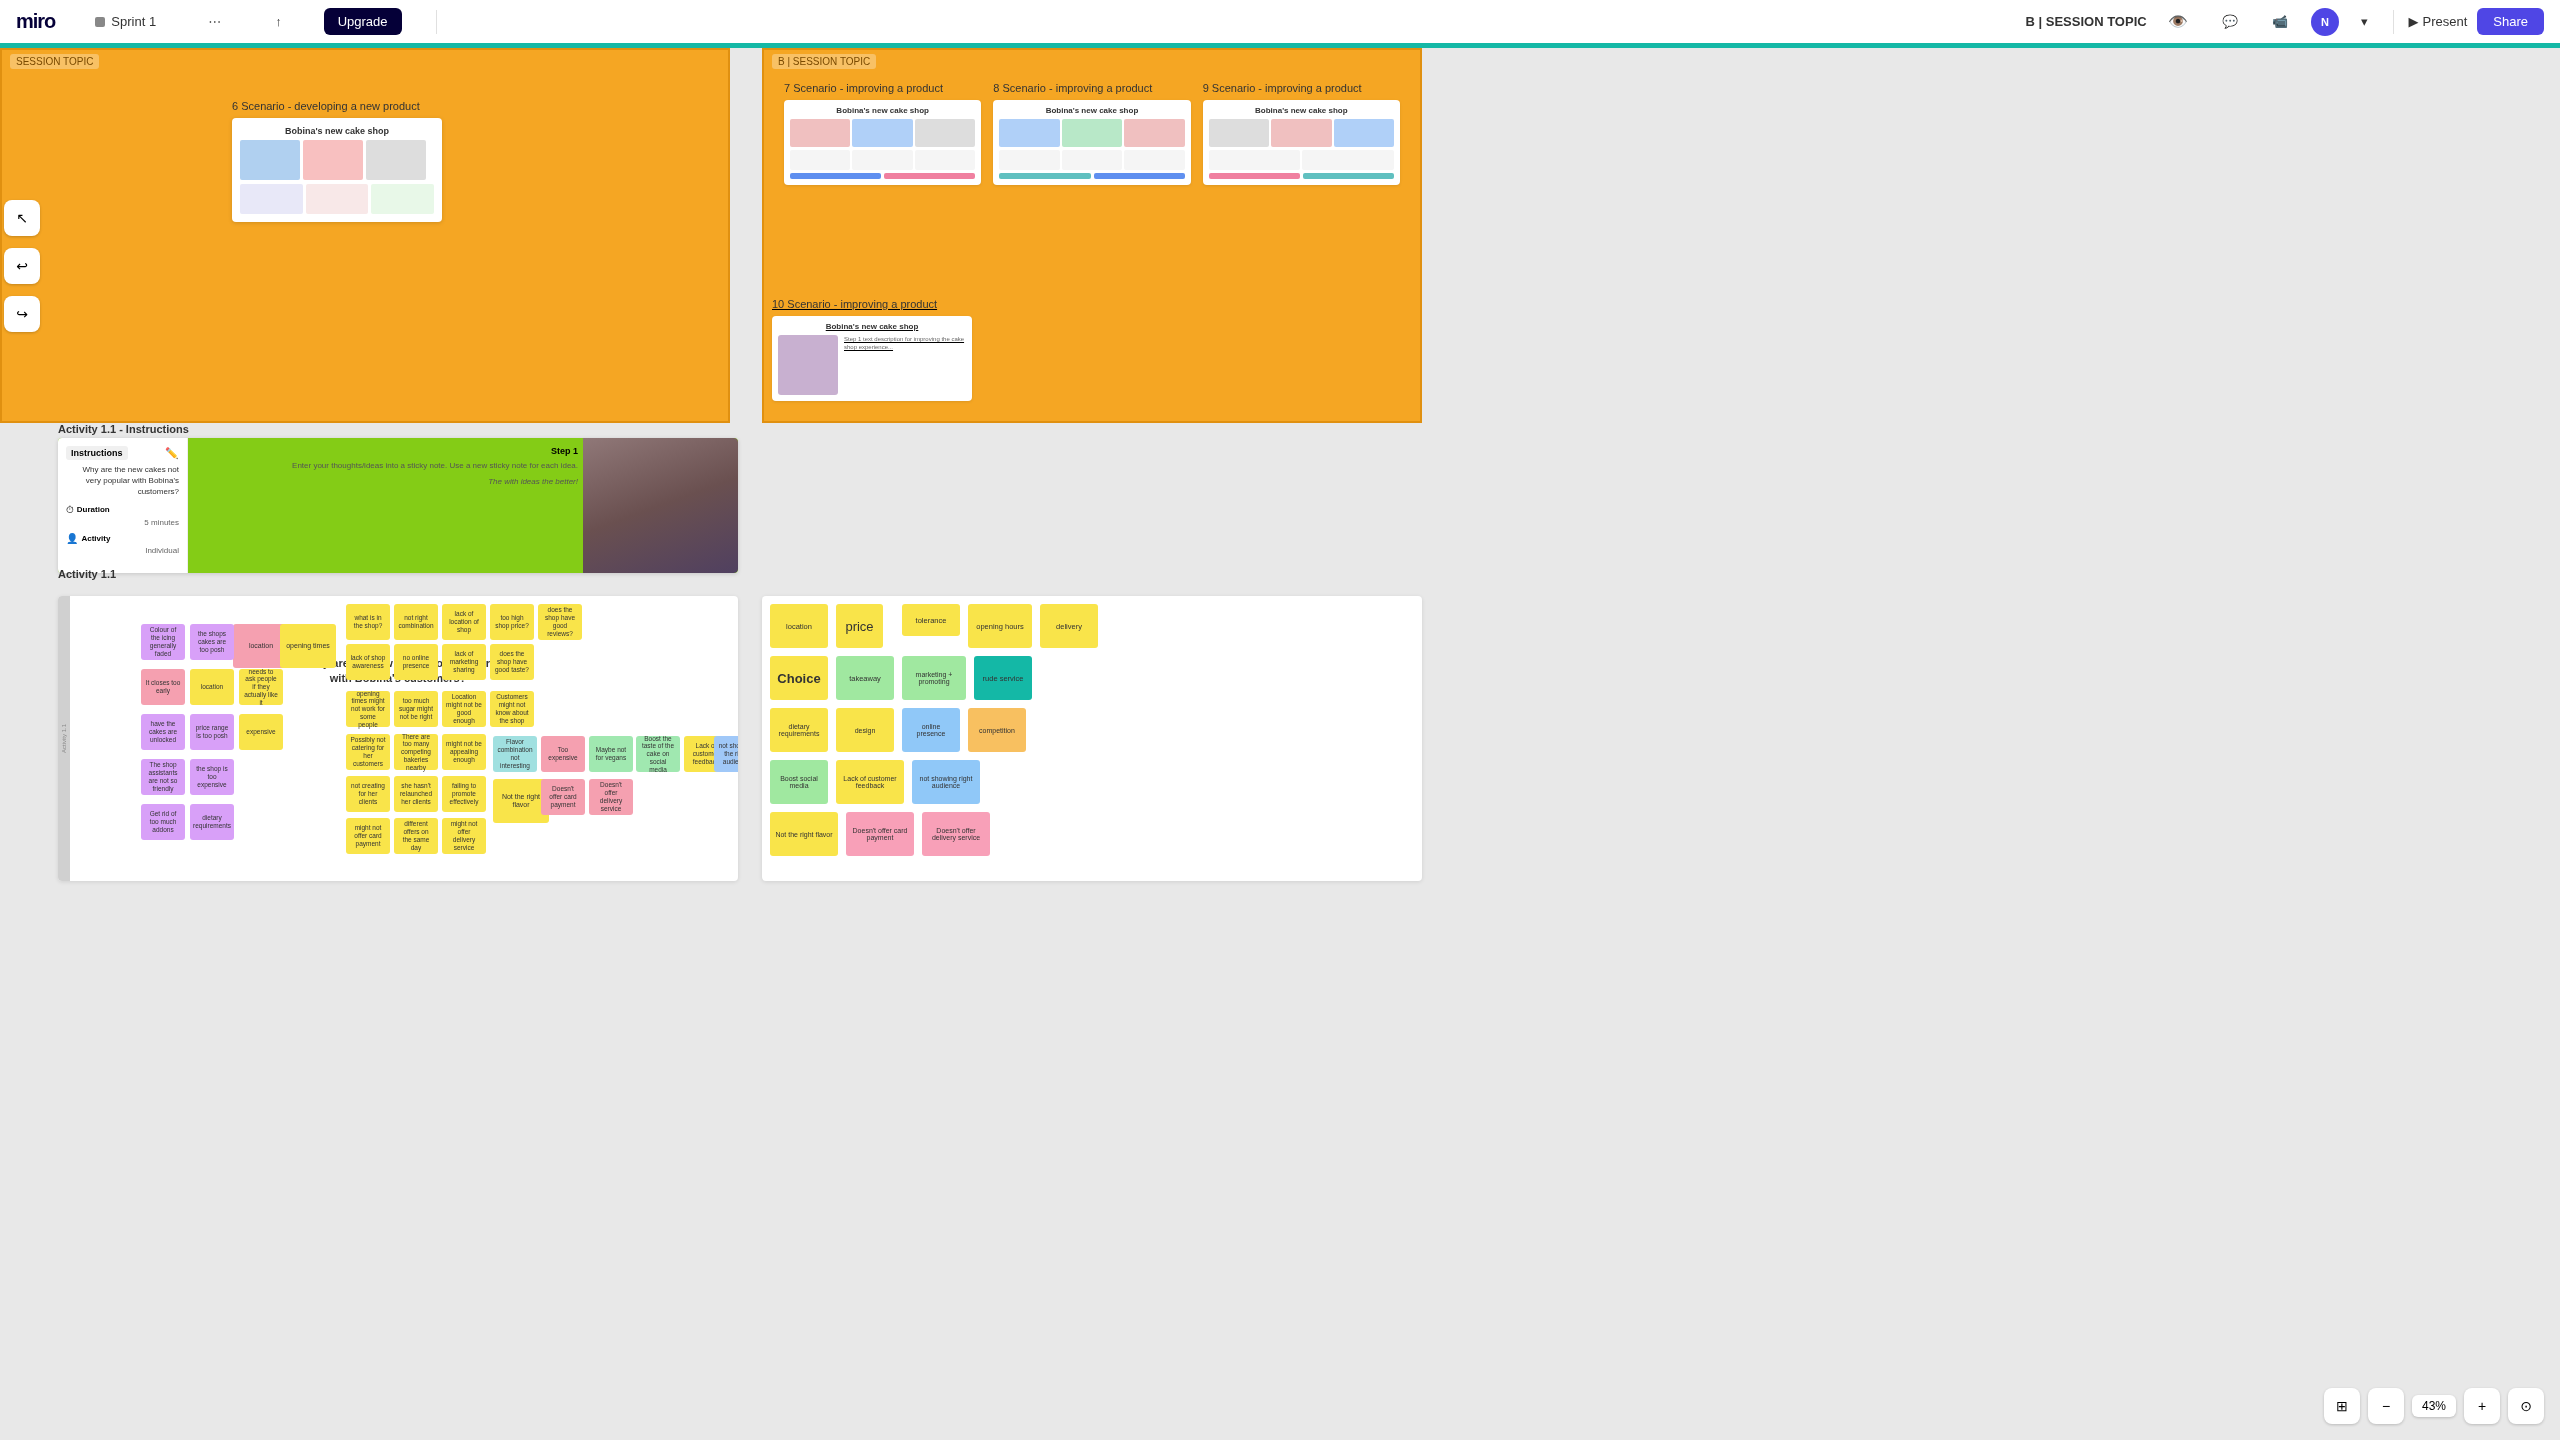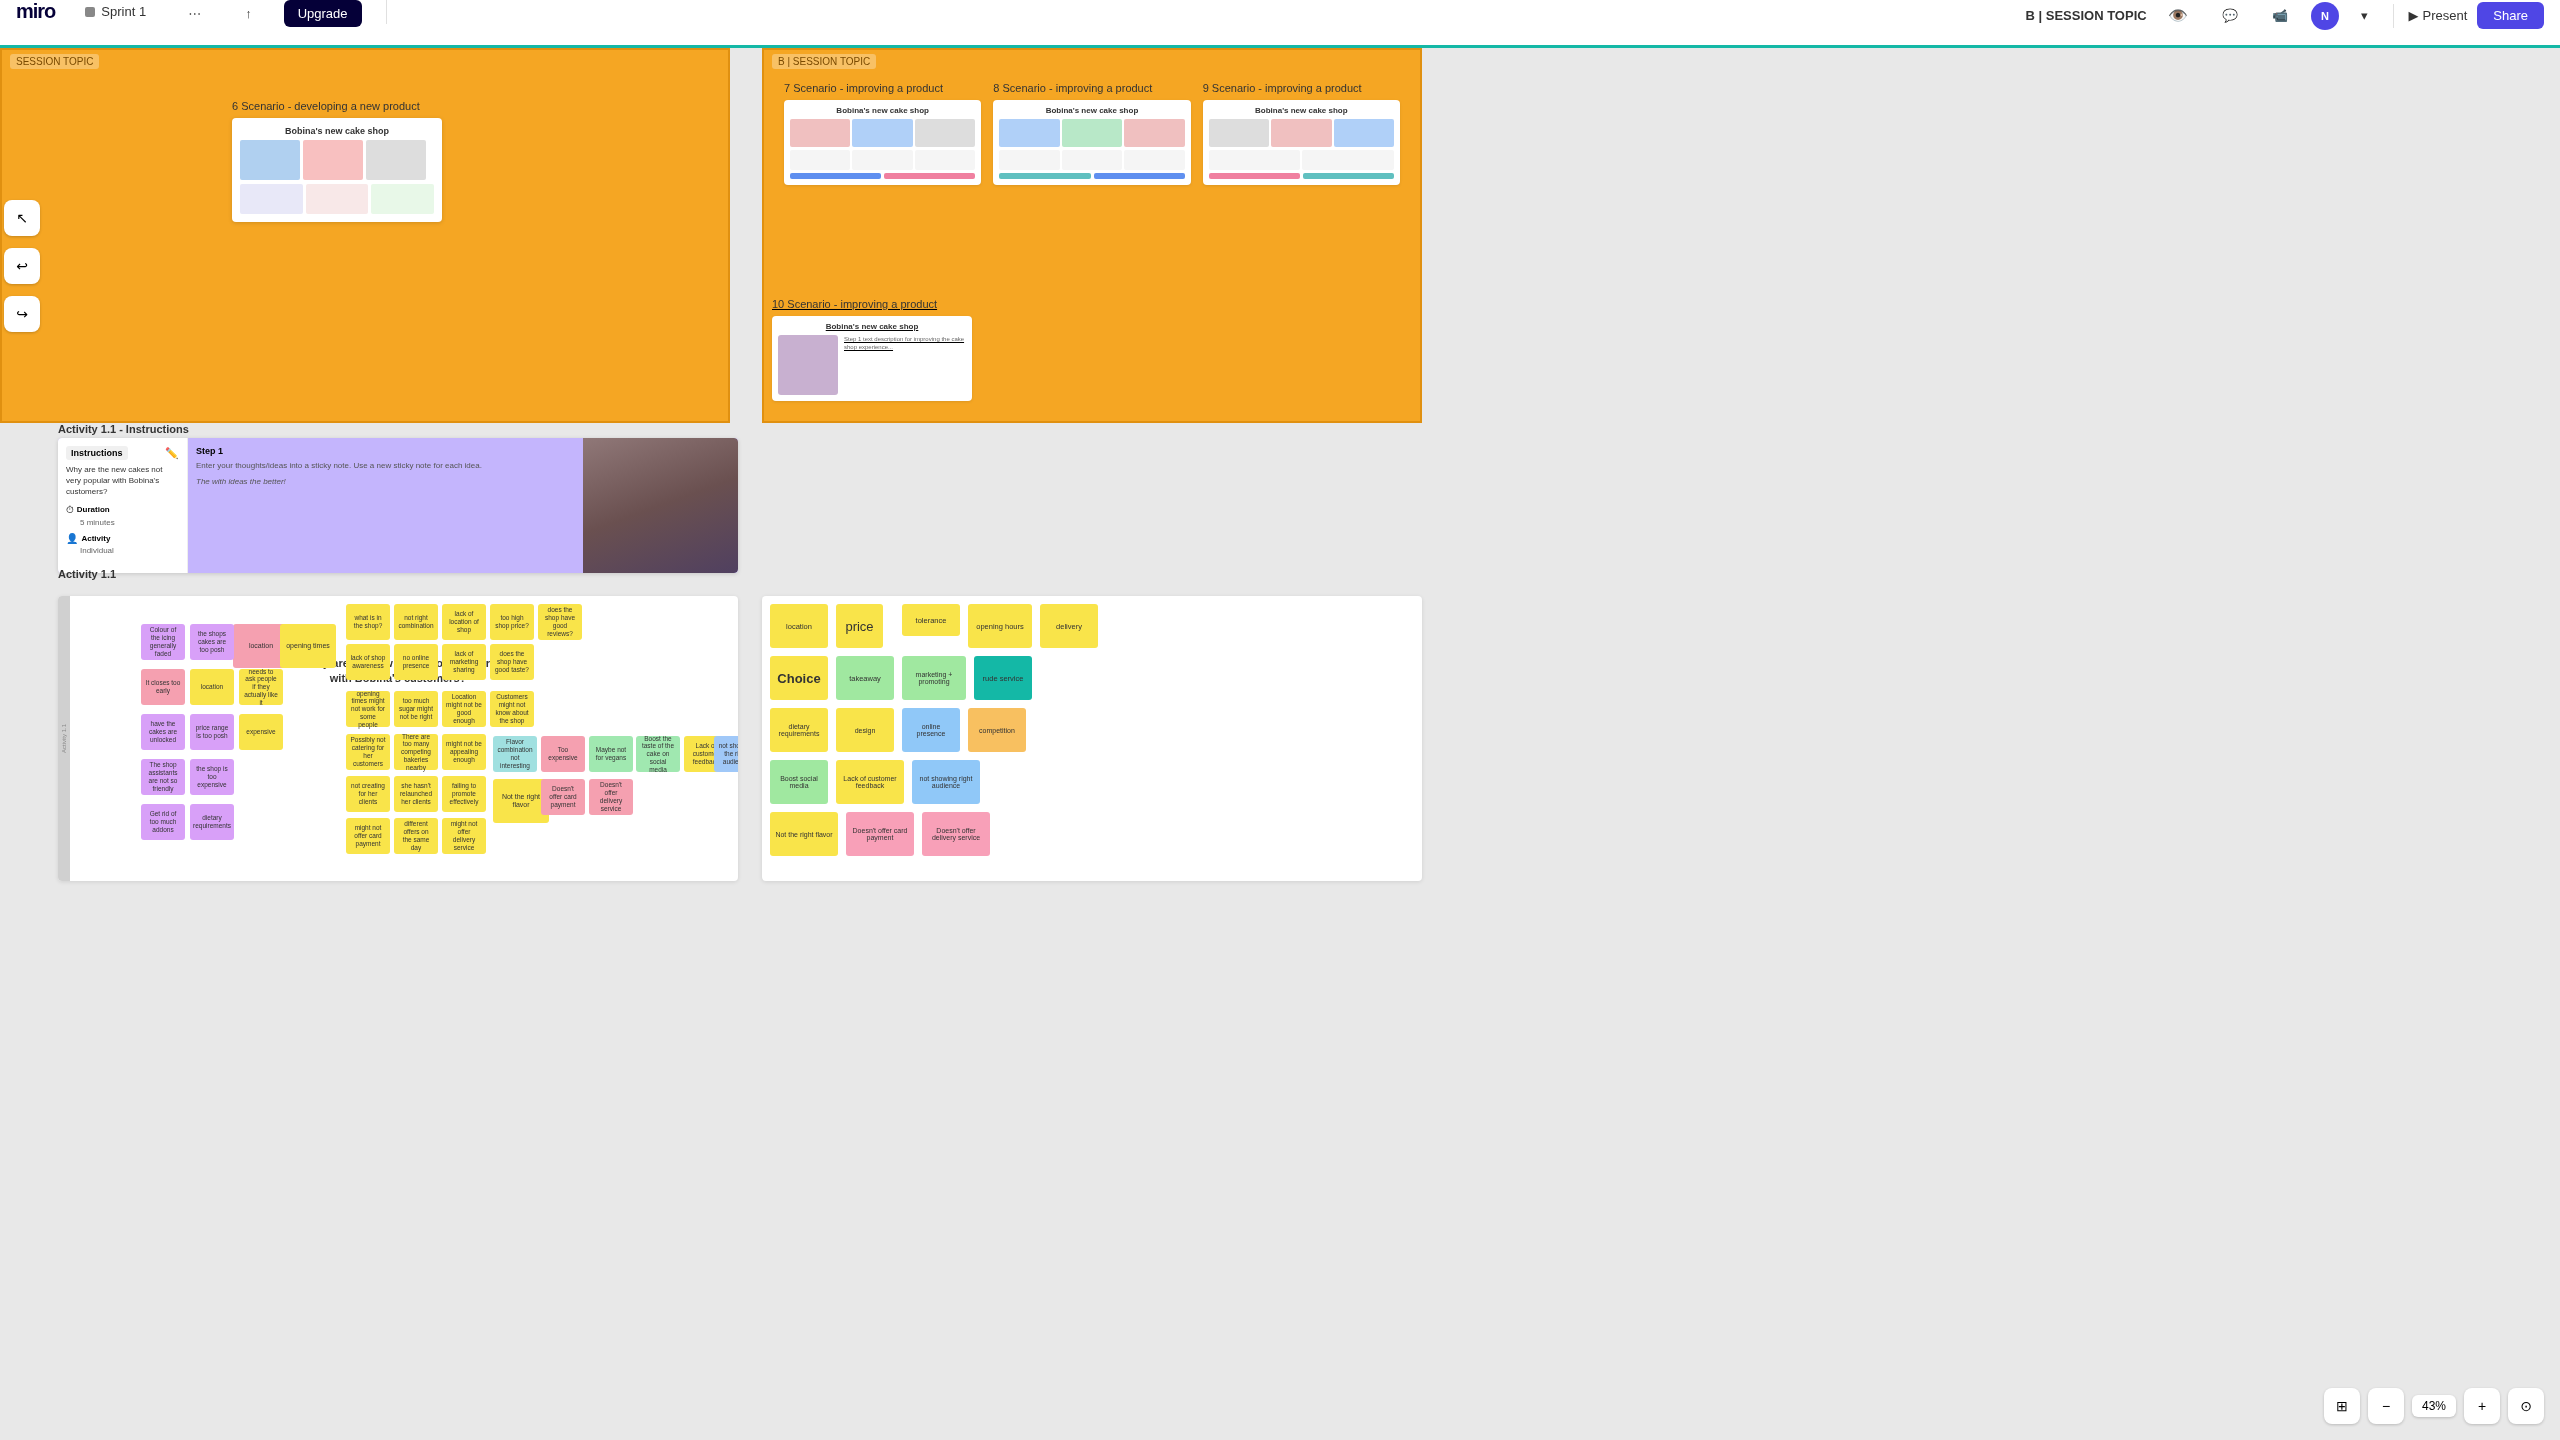--- a/index.html
+++ b/index.html
@@ -13,25 +13,25 @@
       font-size: 12px;
     }
 
     
     #toolbar {
       position: fixed;
       top: 0; left: 0; right: 0;
       height: 48px;
       background: #fff;
       display: flex;
-      align-items: flex-start;
+      align-items: center;
       padding: 0 16px;
-      gap: 20px;
+      gap: 30px;
       z-index: 100;
-      border-bottom: 3px solid #14b8a6;
+      border-bottom: 5px solid #14b8a6;
     }
     .miro-logo {
       font-size: 20px;
       font-weight: bold;
       color: #050038;
       letter-spacing: -1px;
     }
     .tab-item {
       display: flex; align-items: center; gap: 6px;
       padding: 4px 10px;
@@ -179,25 +179,26 @@
       overflow: hidden;
     }
 
     
     .activity-instructions {
       position: absolute;
       top: 390px;
       left: 58px;
       width: 680px;
       height: 135px;
-      background: #c4b5fd;
+      background: #84cc16;
       border-radius: 4px;
       box-shadow: 0 1px 4px rgba(0,0,0,0.15);
       display: flex;
       overflow: hidden;
+      text-align: right;
     }
     .instructions-left {
       width: 130px;
       background: #fff;
       border-right: 1px solid #eee;
       padding: 8px;
     }
     .instructions-middle {
       width: 200px;
       border-right: 1px solid #eee;

